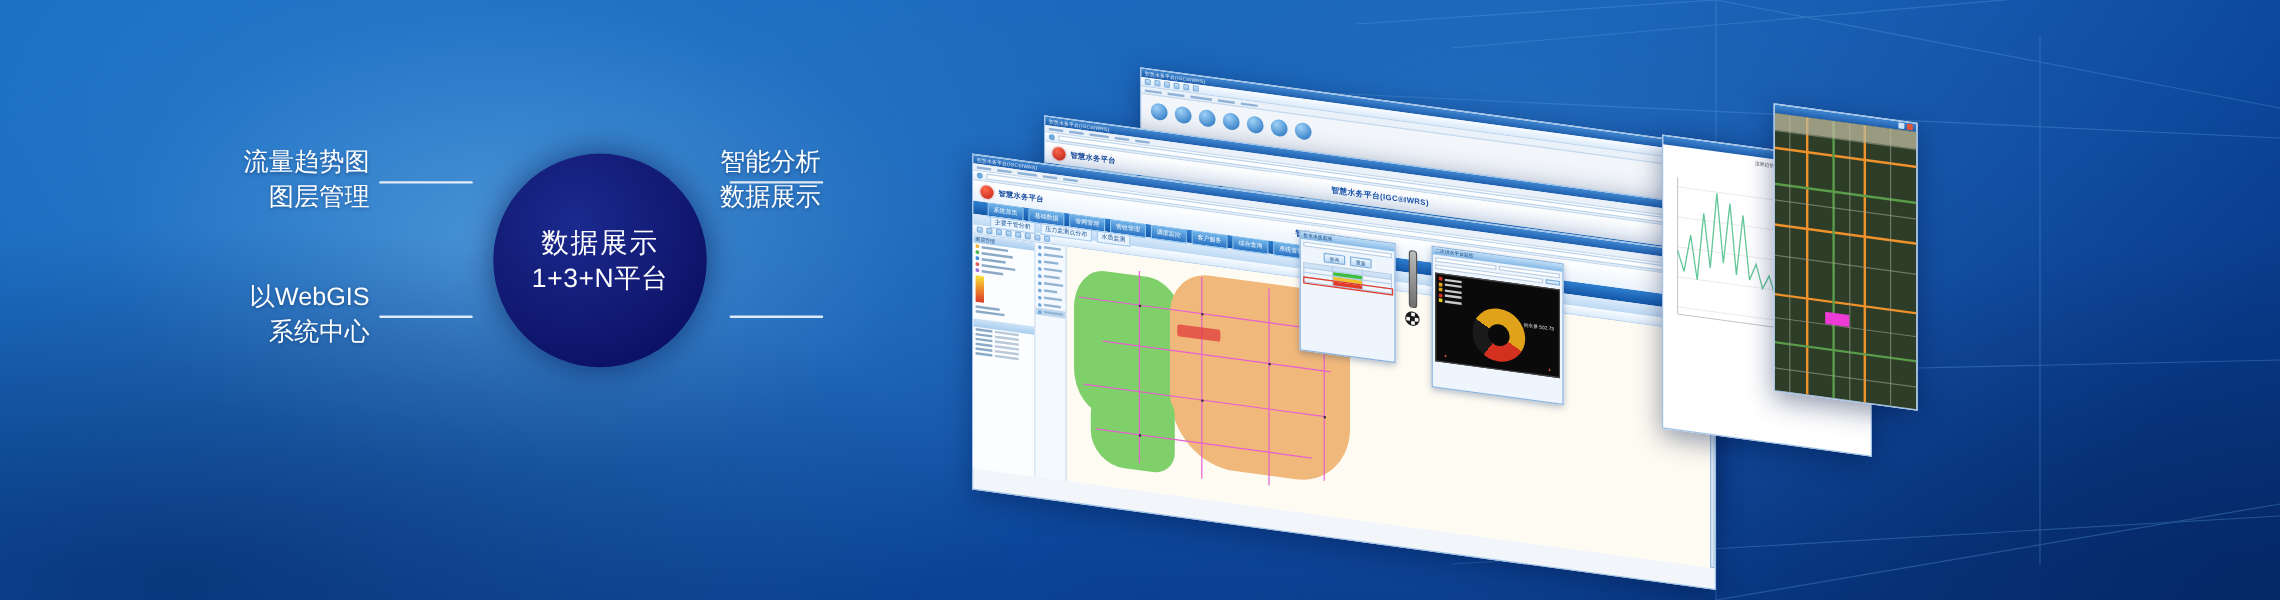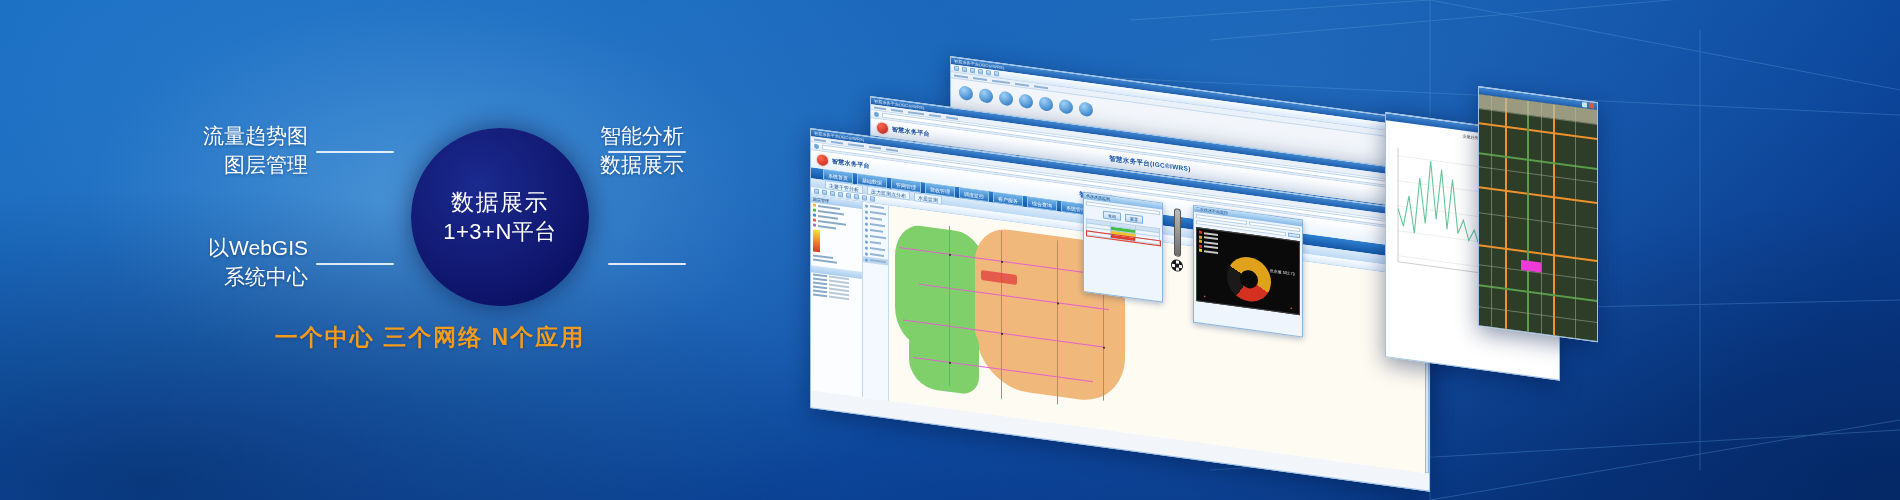--- a/index.html
+++ b/index.html
@@ -186,21 +186,20 @@
     <div class="lbl right righttop">
       <div>智能分析</div>
       <div>数据展示</div>
     </div>
 
     <div class="circle">
       <div class="c-cn">数据展示</div>
       <div class="c-pf">1+3+N平台</div>
     </div>
 
-    <div id="tagline">一个中心  三个网络  N个应用</div>
   </div>
 
   <div id="stack">
 
     <div class="win" style="left:190px; top:56px; width:500px; height:230px;
                 transform: matrix(1,0.135,0,1,0,0);">
       <div class="tbar">
         <span class="ttxt">智慧水务平台(IGC®IWRS)</span>
         <span class="tdots">
             <i></i>

